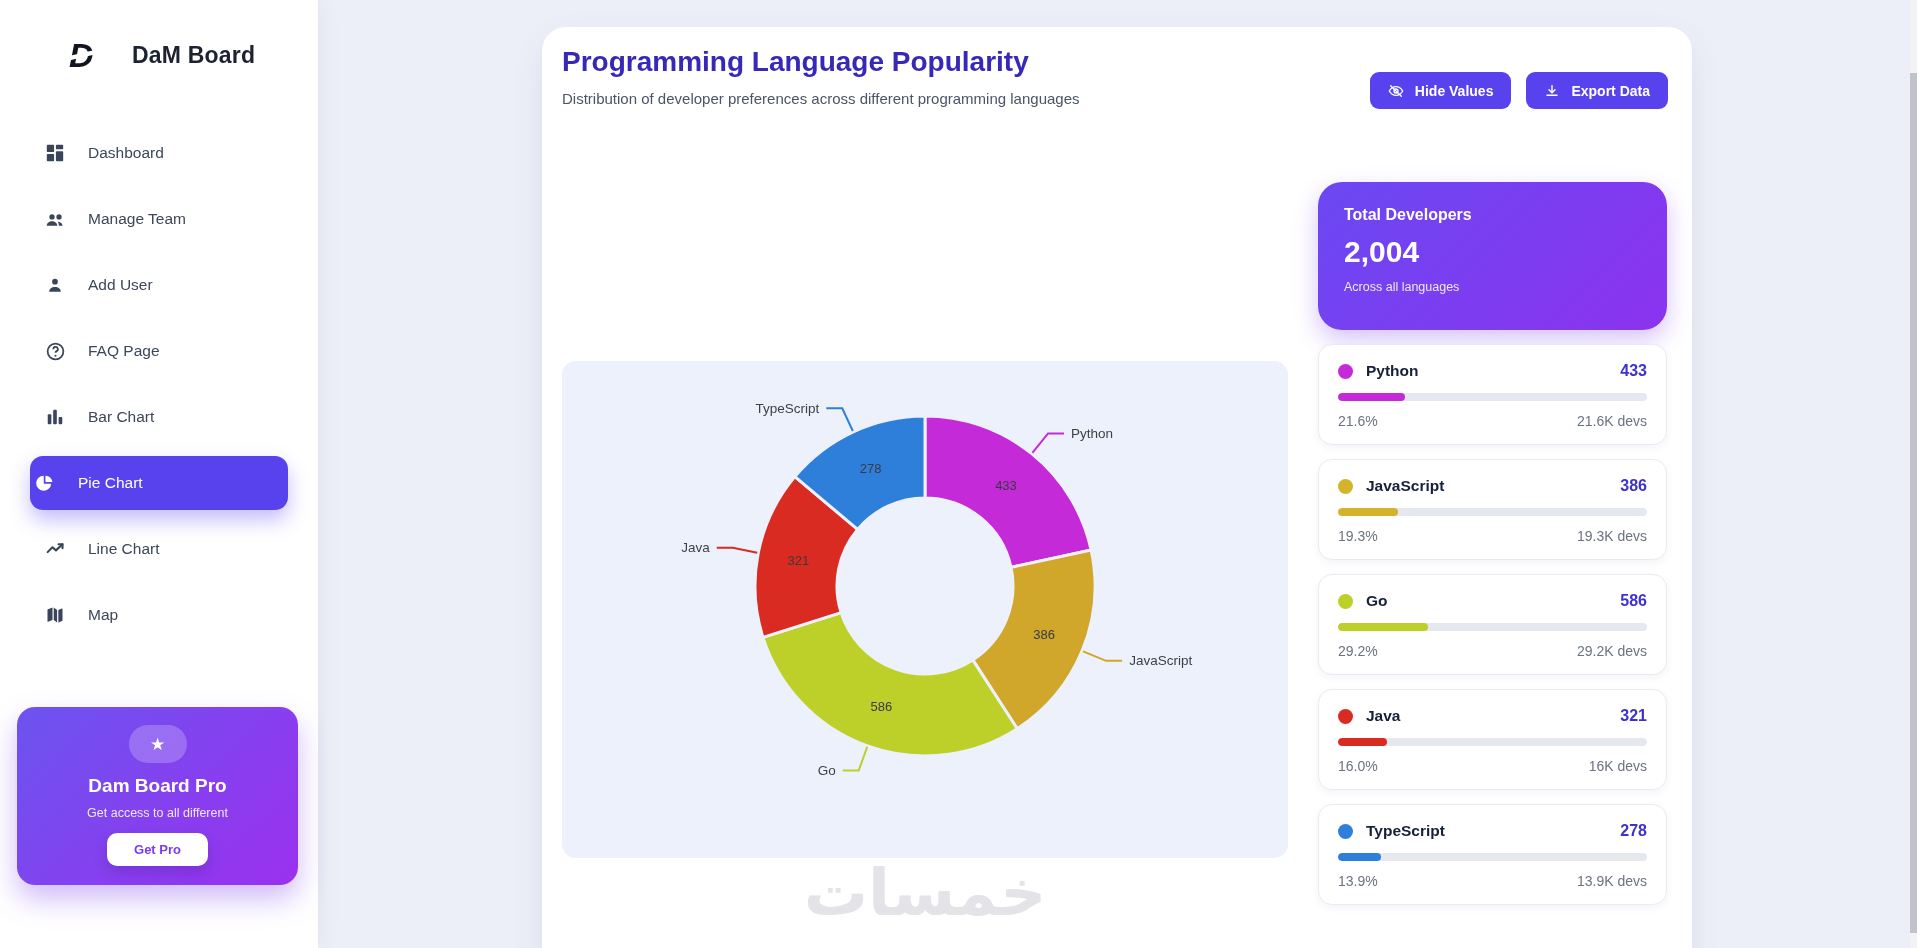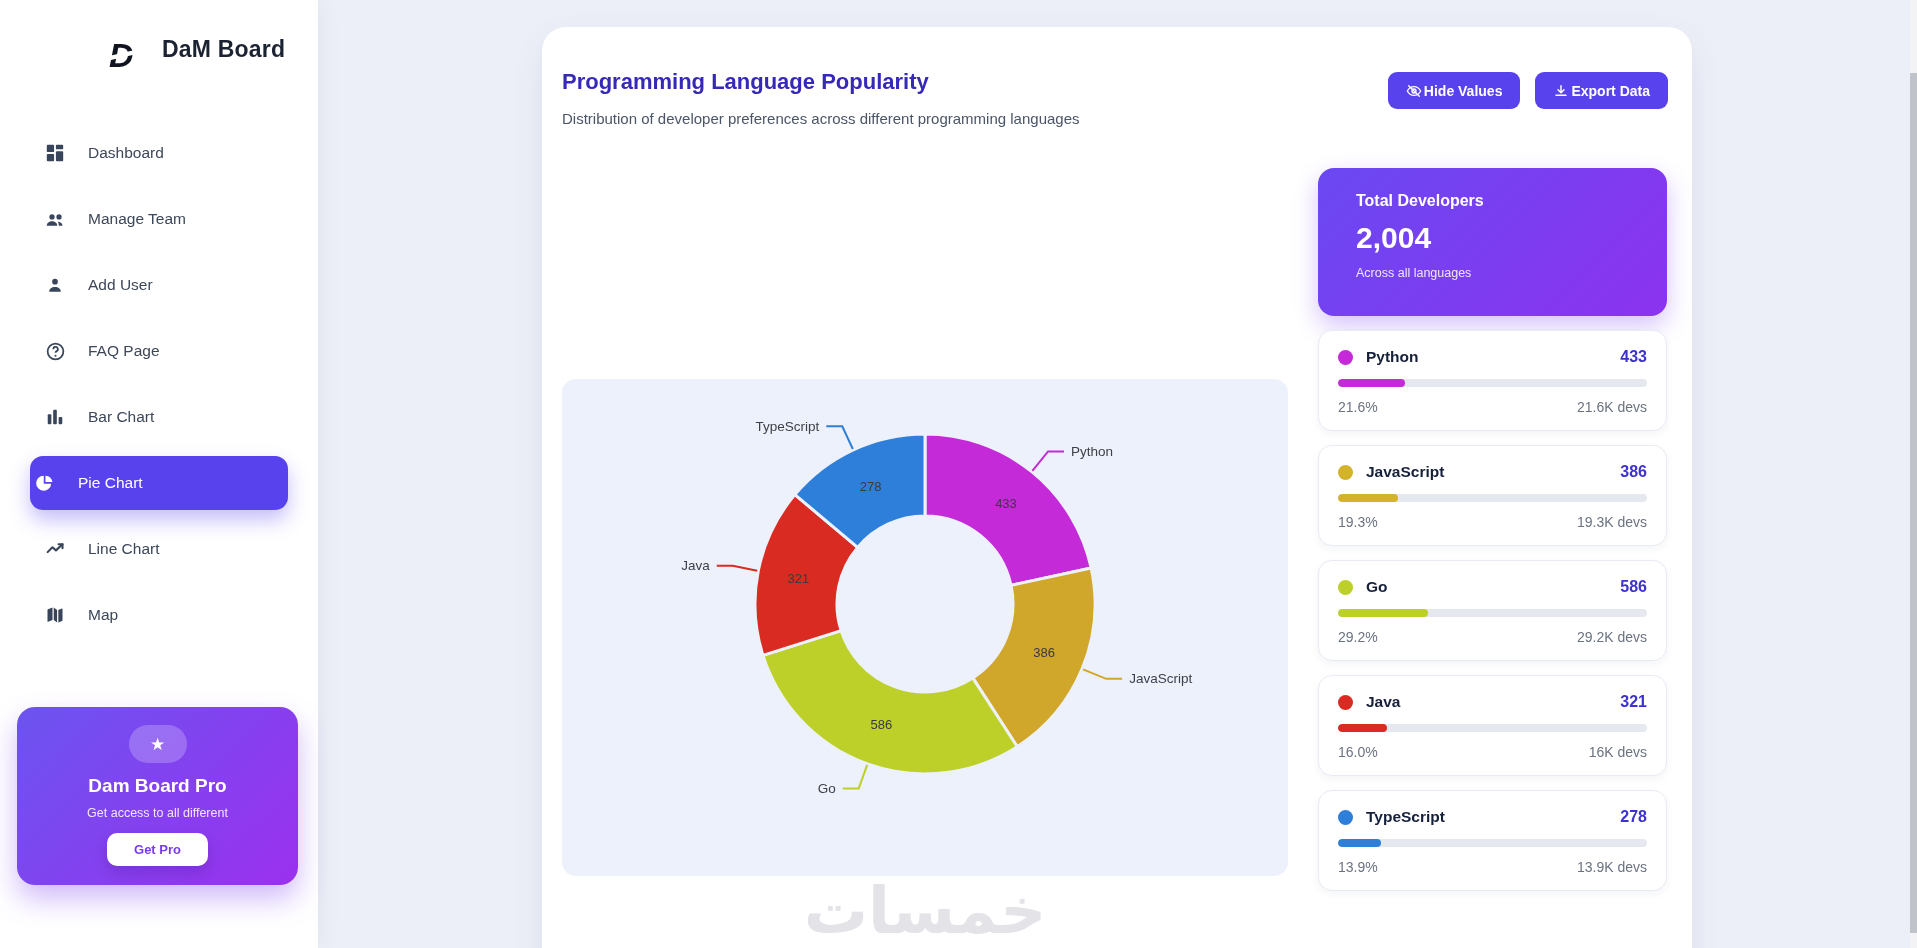--- a/index.html
+++ b/index.html
@@ -6,21 +6,21 @@
   html,body { width:1917px; height:948px; overflow:hidden; }
   body {
     font-family: "Liberation Sans", "DejaVu Sans", sans-serif;
     background:#edeff8; position:relative;
   }
   
   .sidebar{
     position:absolute; left:0; top:0; width:318px; height:948px;
     background:#ffffff; box-shadow:0 0 24px rgba(25,30,70,.07); z-index:2;
   }
-  .brand-row{ display:flex; gap:14px; padding:36px 0 0 108px; }
+  .brand-row{ display:flex; align-items:center; gap:24px; padding:36px 0 0 68px; }
   .brand-logo{ width:40px; height:38px; }
   .brand-name{ font-size:23px; font-weight:800; color:#1b2232; letter-spacing:.2px; }
   .menu{ margin-top:46px; }
   .menu-item{
     display:flex; align-items:center; gap:22px; height:66px; padding-left:44px;
     color:#3d4759; font-size:15.5px; font-weight:500; cursor:pointer;
   }
   .menu-item .mi-icon{ width:22px; height:22px; display:flex; align-items:center; justify-content:center; color:#39455a; }
   .menu-item.active{
     margin:6px 30px; height:54px; padding-left:4px; border-radius:13px;
@@ -43,45 +43,45 @@
     display:inline-block; margin-top:13px; padding:9px 27px; background:#ffffff;
     color:#7a3bf0; border:none; border-radius:10px; font-size:13px; font-weight:700;
     font-family:inherit; cursor:pointer; box-shadow:0 6px 14px rgba(40,10,90,.18);
   }
   
   .main-card{
     position:absolute; left:542px; top:27px; width:1150px; height:980px;
     background:#ffffff; border-radius:24px; box-shadow:0 12px 32px rgba(30,35,90,.08);
   }
   .main-header{ display:flex; justify-content:space-between; align-items:flex-start; padding:16px 24px 0 20px; }
-  .page-title{ font-size:22px; line-height:38px; font-weight:800; color:#3629b8;margin-top:20px; }
+  .page-title{ font-size:28px; line-height:38px; font-weight:800; color:#3629b8; }
   .page-subtitle{ font-size:15px; color:#4a5568; margin-top:9px; }
   .header-actions{ display:flex; gap:15px; margin-top:29px; }
   .action-btn{
-    display:flex; align-items:center; gap:2px; height:37px; padding:0 18px;
+    display:flex; align-items:center; gap:11px; height:37px; padding:0 18px;
     background:#5742ee; color:#fff; border:none; border-radius:9px;
     font-size:14px; font-weight:600; font-family:inherit; cursor:pointer;
   }
   .action-btn svg{ width:16px; height:16px; }
   .content-row{ display:flex; gap:30px; padding:0 24px 0 20px; }
   .left-col{ width:726px; }
   .chart-panel{
     margin-top:252px; width:726px; height:497px; background:#edf1fb; border-radius:14px;
     position:relative;
   }
   .watermark{
     margin-top:2px; text-align:center; font-size:64px; font-weight:700;
     color:#e3e3e8; line-height:1.05; user-select:none;
   }
   
   .right-col{ width:349px; margin-top:41px; }
   .total-card{
-    height:148px; border-radius:16px; padding:24px 38px;
+    height:148px; border-radius:24px; padding:24px 26px;
     background:linear-gradient(135deg,#6a48f2 0%,#8c33ef 100%);
-    color:#fff; box-shadow:0 10px 24px rgba(120,55,240,.30);
+    color:#fff; box-shadow:0 10px 24px rgba(120,55,240,.30);margin-top:32px;
   }
   .total-title{ font-size:16px; font-weight:700; }
   .total-value{ font-size:30px; font-weight:800; margin-top:11px; }
   .total-caption{ font-size:12.5px; color:rgba(255,255,255,.88); margin-top:11px; }
   .stat-card{
     margin-top:14px; background:#fff; border:1px solid #e9ebf4; border-radius:14px;
     padding:17px 19px 15px; box-shadow:0 3px 8px rgba(25,30,80,.05);
   }
   .stat-card:first-of-type{ margin-top:19px; }
   .stat-row1{ display:flex; align-items:center; }

